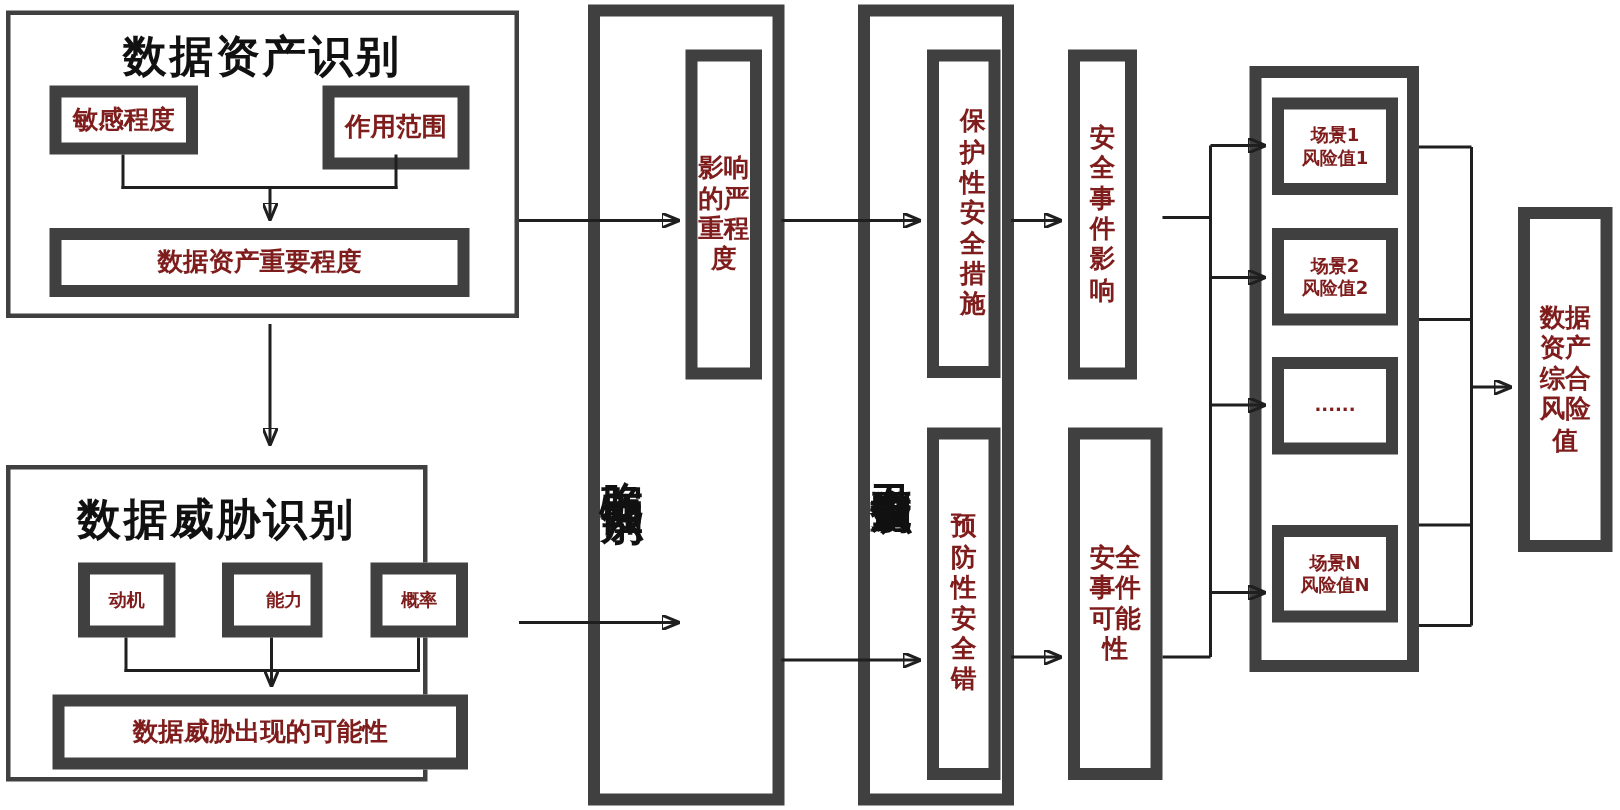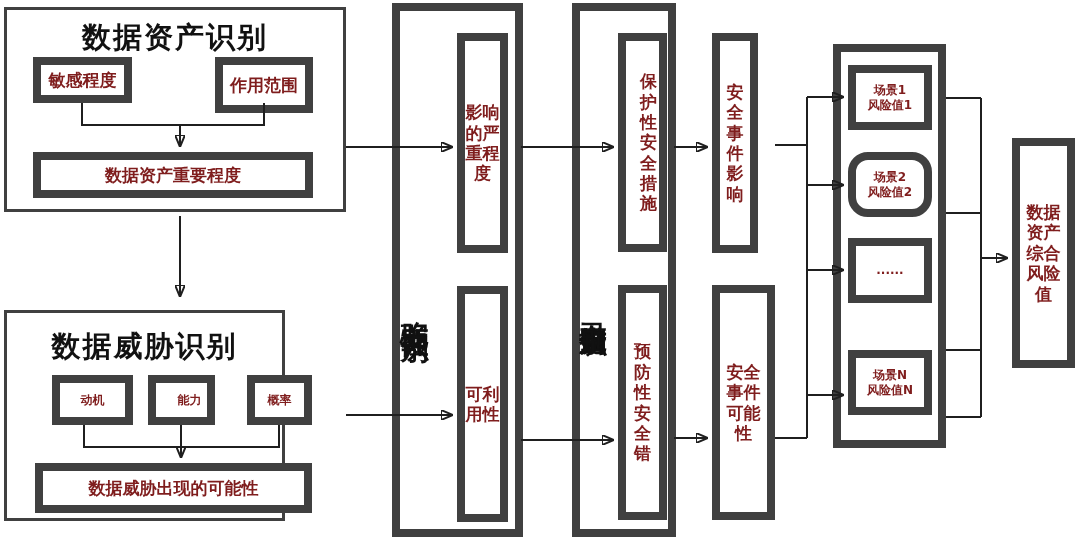--- a/index.html
+++ b/index.html
@@ -46,40 +46,37 @@
   <div class="box" style="left:215px;top:57px;width:98px;height:56px;">
     <span class="label fs17">作用范围</span>
   </div>
   <div class="box" style="left:33px;top:152px;width:280px;height:46px;">
     <span class="label fs17">数据资产重要程度</span>
   </div>
 
   <div class="box thick" style="left:4px;top:310px;width:281px;height:211px;">
     <div class="big-title" style="top:14px;">数据威胁识别</div>
   </div>
-  <div class="box" style="left:52px;top:375px;width:81px;height:50px;">
+  <div class="box" style="left:52px;top:375px;width:65px;height:50px;">
     <span class="label fs16">动机</span>
   </div>
   <div class="box" style="left:148px;top:375px;width:67px;height:50px;padding-left:16px;">
     <span class="label fs16">能力</span>
   </div>
   <div class="box" style="left:247px;top:375px;width:65px;height:50px;">
     <span class="label fs16">概率</span>
   </div>
   <div class="box" style="left:35px;top:463px;width:277px;height:50px;">
     <span class="label fs17">数据威胁出现的可能性</span>
   </div>
 
   <div class="box" style="left:392px;top:3px;width:131px;height:534px;"></div>
   <div class="vlabel" style="left:396px;top:222px;width:36px;height:172px;font-size:28px;letter-spacing:4px;">脆弱性识别</div>
   <div class="box" style="left:457px;top:33px;width:51px;height:220px;">
     <span class="label fs17">影响的严重程度</span>
-  </div>
-  <div class="box" style="left:457px;top:286px;width:51px;height:236px;">
-    <span class="label fs17">可利用性</span>
   </div>
 
   <div class="box" style="left:572px;top:3px;width:104px;height:534px;"></div>
   <div class="vlabel" style="left:576px;top:190px;width:34px;height:230px;font-size:27px;letter-spacing:1px;">已有安全措施识别</div>
   <div class="box" style="left:618px;top:33px;width:49px;height:219px;padding-left:12px;">
     <span class="label fs17">保护性安全措施</span>
   </div>
   <div class="box" style="left:618px;top:285px;width:49px;height:235px;">
     <span class="label fs17">预防性安全错</span>
   </div>
@@ -89,21 +86,21 @@
   </div>
   <div class="box" style="left:712px;top:285px;width:63px;height:235px;">
     <span class="label fs17">安全事件可能性</span>
   </div>
 
   <div class="box" style="left:833px;top:44px;width:113px;height:404px;"></div>
   <div class="box" style="left:848px;top:65px;width:84px;height:65px;">
     <span class="label fs16">场景1
 风险值1</span>
   </div>
-  <div class="box" style="left:848px;top:152px;width:84px;height:65px;border-radius:20px;">
+  <div class="box" style="left:848px;top:152px;width:84px;height:65px;">
     <span class="label fs16">场景2
 风险值2</span>
   </div>
   <div class="box" style="left:848px;top:238px;width:84px;height:65px;">
     <span class="label fs16">......</span>
   </div>
   <div class="box" style="left:848px;top:350px;width:84px;height:65px;">
     <span class="label fs16">场景N
 风险值N</span>
   </div>

